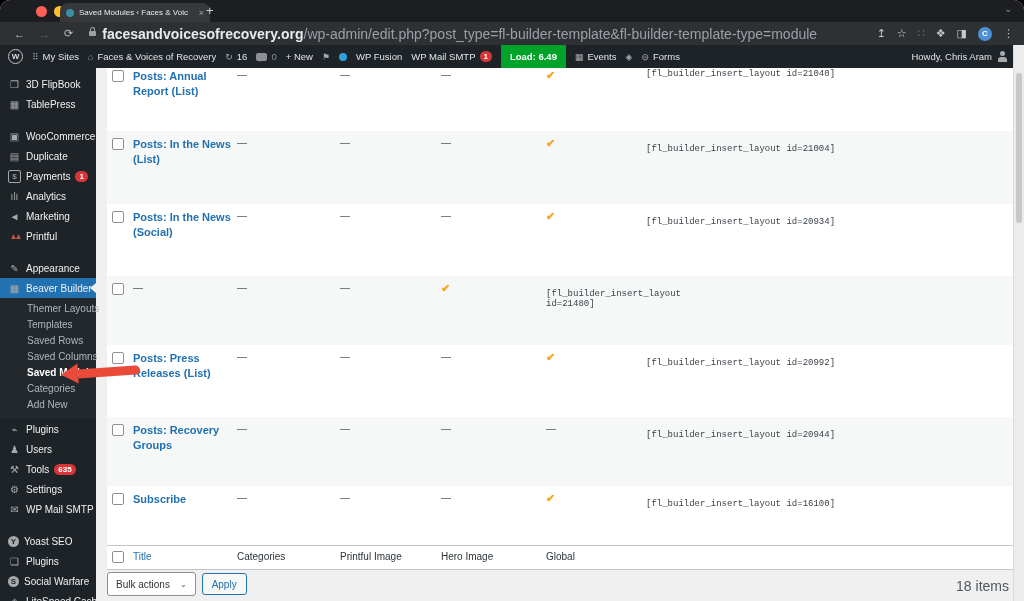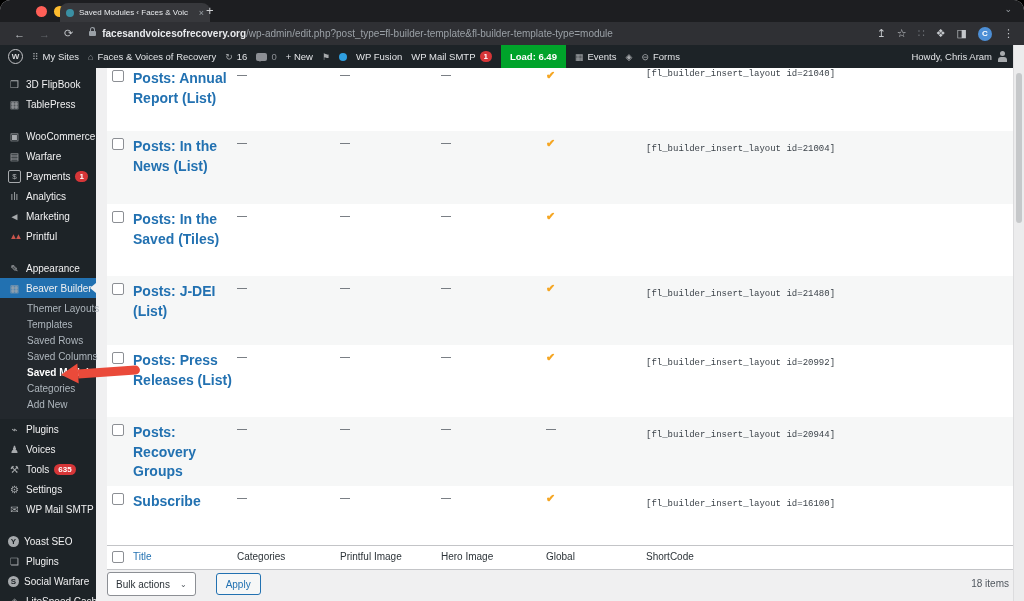--- a/index.html
+++ b/index.html
@@ -18,21 +18,21 @@
   .tabclose{font-size:9px;color:#9aa0a6;flex:none;}
   .newtab{position:absolute;left:206px;top:3px;font-size:13px;color:#cfd1d4;}
   .strip-chev{position:absolute;right:12px;top:4px;font-size:9px;color:#9aa0a6;}
   .toolbar{position:absolute;top:22px;left:0;right:0;height:23px;background:#2f3034;
     display:flex;align-items:center;}
   .navic{font-size:11px;color:#c4c7cb;margin-left:14px;}
   .navic.dim{color:#63666b;}
   .lock{position:relative;width:7px;height:5px;background:#9aa0a6;border-radius:1px;margin-left:16px;flex:none;}
   .lock::before{content:'';position:absolute;top:-4px;left:1px;width:3px;height:4px;
     border:1px solid #9aa0a6;border-bottom:none;border-radius:3px 3px 0 0;}
-  .url{margin-left:6px;font-size:10px;white-space:nowrap;overflow:hidden;flex:1;}
+  .url{margin-left:6px;font-size:14px;white-space:nowrap;overflow:hidden;flex:1;}
   .url b{color:#e8eaed;font-weight:bold;}
   .url span{color:#9aa0a6;}
   .tb-right{display:flex;align-items:center;gap:11px;margin-right:10px;}
   .tbic{font-size:11px;color:#c4c7cb;}
   .tbic.dim{color:#6a6e73;}
   .avatar{width:14px;height:14px;border-radius:50%;background:#4d8fd6;color:#fff;
     font-size:8px;font-weight:bold;text-align:center;line-height:14px;}
   
   .adminbar{position:absolute;top:45px;left:0;right:0;height:23px;background:#1d2327;
     display:flex;align-items:center;gap:9px;color:#e2e4e7;font-size:9.5px;white-space:nowrap;}
@@ -73,43 +73,43 @@
   
   .content{position:absolute;top:68px;left:96px;right:10px;bottom:0;background:#f0f0f1;overflow:hidden;}
   .tbl{position:absolute;top:0;left:11px;width:907px;}
   .trow{display:grid;grid-template-columns:26px 104px 103px 101px 105px 100px auto;background:#fff;}
   .trow.alt{background:#f6f7f7;}
   .c{padding-top:6px;font-size:10px;color:#50575e;}
   .r1 .c{padding-top:1px;}
   .c-cb{padding-top:7px;padding-left:5px;}
   .r1 .c-cb{padding-top:2px;}
   .cb{display:inline-block;width:10px;height:10px;background:#fff;border:1px solid #8c8f94;border-radius:2px;}
-  .tlink{color:#2271b1;font-weight:bold;font-size:14px;line-height:1.4;text-decoration:none;cursor:pointer;}
+  .tlink{color:#2271b1;font-weight:bold;font-size:11px;line-height:1.4;text-decoration:none;cursor:pointer;}
   .gcheck{color:#f5a623;font-weight:bold;font-size:11px;}
   .scode{font-family:"Liberation Mono","DejaVu Sans Mono",monospace;font-size:9px;color:#3c434a;padding-top:13px;}
   .r1 .scode{}
   .ractions{width:112px;font-size:9.5px;line-height:1.65;margin-top:4px;}
   .ractions a{text-decoration:none;cursor:pointer;}
   .al{color:#2271b1;}
   .atrash{color:#b32d2e;}
   .asep{color:#c3c4c7;}
   .caret-red{color:#d63638;font-size:8px;}
   .caret-grn{color:#00a32a;font-size:8px;}
   .thead{display:grid;grid-template-columns:26px 104px 103px 101px 105px 100px auto;height:23px;
     background:#fff;border-top:1px solid #c3c4c7;border-bottom:1px solid #c3c4c7;}
   .thead .c{padding-top:5px;color:#2c3338;}
   .thead .c-cb{padding-top:5px;}
   .hlink{color:#2271b1;text-decoration:none;cursor:pointer;}
-  .bulkbar{position:absolute;top:504px;left:11px;display:flex;gap:20px;align-items:center;}
+  .bulkbar{position:absolute;top:504px;left:11px;display:flex;gap:6px;align-items:center;}
   .bselect{height:22px;border:1px solid #8c8f94;border-radius:3px;background:#fff;
     font-size:10px;color:#2c3338;display:flex;align-items:center;gap:10px;padding:0 8px;}
   .bselect .chev{font-size:8px;color:#50575e;}
   .applybtn{height:22px;box-sizing:border-box;border:1px solid #2271b1;border-radius:3px;
     background:#f6f7f7;color:#2271b1;font-size:10px;display:flex;align-items:center;padding:4px 9px;}
-  .itemscount{position:absolute;top:510px;right:5px;font-size:10px;color:#50575e;}
+  .itemscount{position:absolute;top:510px;right:5px;font-size:14px;color:#50575e;}
   
   .vscroll{position:absolute;top:45px;right:0;width:10px;bottom:0;background:#ececed;
     border-left:1px solid #dcdcde;z-index:40;}
   .vthumb{position:absolute;top:28px;left:2px;width:6px;height:150px;background:#c6c8ca;border-radius:3px;}
   
   .red-arrow{position:absolute;left:61px;top:361px;width:79px;height:22px;display:flex;
     align-items:center;z-index:50;transform:rotate(-4deg);}
   .red-arrow .head{width:0;height:0;border-top:10px solid transparent;
     border-bottom:10px solid transparent;border-right:17px solid #ea4a3a;}
   .red-arrow .shaft{flex:1;height:9px;background:#ea4a3a;border-radius:0 5px 5px 0;}
@@ -208,21 +208,21 @@
         <span class="mi">▦</span>
         <span>TablePress</span>
       </div>
     <div class="sb-gap"></div>
     <div class="sb-item">
         <span class="mi">▣</span>
         <span>WooCommerce</span>
       </div>
     <div class="sb-item">
         <span class="mi">▤</span>
-        <span>Warfare</span>
+        <span>Duplicate</span>
       </div>
     <div class="sb-item">
         <span class="mi mi-box">$</span>
         <span>Payments</span>
         <span class="rbadge">1</span>
       </div>
     <div class="sb-item">
         <span class="mi mi-bars">ılı</span>
         <span>Analytics</span>
       </div>
@@ -251,21 +251,21 @@
       <div class="sub-item current">Saved Modules</div>
       <div class="sub-item">Categories</div>
       <div class="sub-item">Add New</div>
     </div>
     <div class="sb-item">
         <span class="mi">⌁</span>
         <span>Plugins</span>
       </div>
     <div class="sb-item">
         <span class="mi">♟</span>
-        <span>Voices</span>
+        <span>Users</span>
       </div>
     <div class="sb-item">
         <span class="mi">⚒</span>
         <span>Tools</span>
         <span class="rbadge">635</span>
       </div>
     <div class="sb-item">
         <span class="mi">⚙</span>
         <span>Settings</span>
       </div>
@@ -311,31 +311,31 @@
         <div class="c">—</div>
         <div class="c">—</div>
         <div class="c">—</div>
         <div class="c"><span class="gcheck">✔</span></div>
         <div class="c scode">[fl_builder_insert_layout id=21004]</div>
       </div>
 
       <div class="trow" style="height:72px">
         <div class="c c-cb"><span class="cb"></span></div>
         <div class="c">
-          <a class="tlink">Posts: In the Saved (Tiles)</a>
+          <a class="tlink">Posts: In the News (Social)</a>
         </div>
         <div class="c">—</div>
         <div class="c">—</div>
         <div class="c">—</div>
         <div class="c"><span class="gcheck">✔</span></div>
+        <div class="c scode">[fl_builder_insert_layout id=20934]</div>
       </div>
 
       <div class="trow alt" style="height:69px">
         <div class="c c-cb"><span class="cb"></span></div>
-        <div class="c"><a class="tlink">Posts: J-DEI (List)</a></div>
         <div class="c">—</div>
         <div class="c">—</div>
         <div class="c">—</div>
         <div class="c"><span class="gcheck">✔</span></div>
         <div class="c scode">[fl_builder_insert_layout id=21480]</div>
       </div>
 
       <div class="trow" style="height:72px">
         <div class="c c-cb"><span class="cb"></span></div>
         <div class="c"><a class="tlink">Posts: Press Releases (List)</a></div>
@@ -366,21 +366,20 @@
         <div class="c scode">[fl_builder_insert_layout id=16100]</div>
       </div>
 
       <div class="thead">
         <div class="c c-cb"><span class="cb"></span></div>
         <div class="c"><a class="hlink">Title</a></div>
         <div class="c">Categories</div>
         <div class="c">Printful Image</div>
         <div class="c">Hero Image</div>
         <div class="c">Global</div>
-        <div class="c">ShortCode</div>
       </div>
     </div>
 
     <div class="bulkbar">
       <div class="bselect">
         <span>Bulk actions</span>
         <span class="chev">⌄</span>
       </div>
       <div class="applybtn">Apply</div>
     </div>

